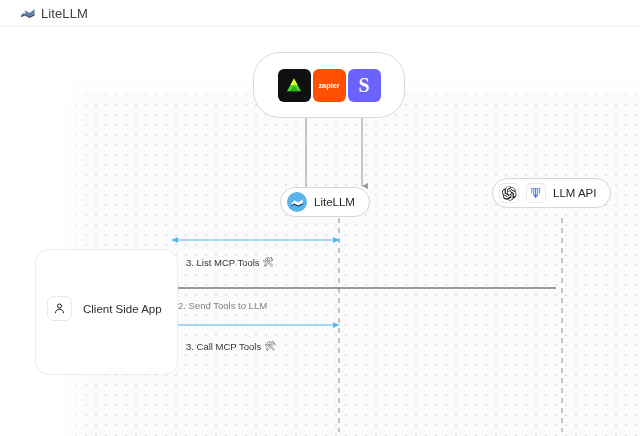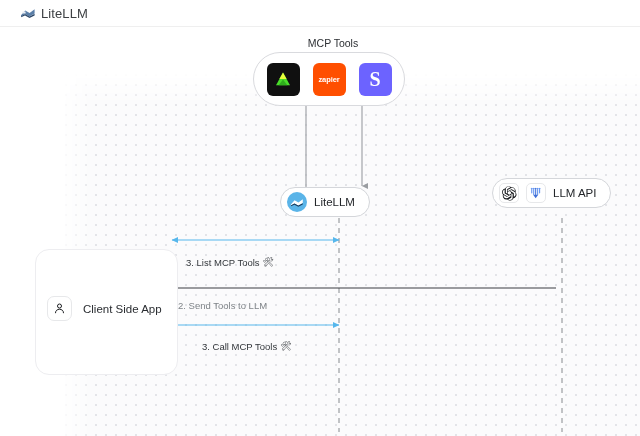--- a/index.html
+++ b/index.html
@@ -109,28 +109,28 @@
     position: absolute;
     left: 253px; top: 10px;
     width: 160px;
     text-align: center;
     font-size: 10.5px;
     color: #2c2f33;
   }
   #mcp-tools-box {
     position: absolute;
     left: 253px; top: 25px;
-    width: 152px; height: 54px;
+    width: 152px; height: 66px;
     border: 1px solid #d9dade;
     border-radius: 27px;
     background: #ffffff;
     display: flex;
     align-items: center;
     justify-content: center;
-    gap: 13px;
+    gap: 2px;
     box-sizing: border-box;
   }
   .tool-icon {
     width: 33px; height: 33px;
     border-radius: 6px;
     display: flex;
     align-items: center;
     justify-content: center;
     box-sizing: border-box;
     overflow: hidden;
@@ -229,21 +229,21 @@
     gap: 3px;
   }
   .msg-label.blue-text { color: #33373b; }
   .msg-label.gray-text { color: #7f8488; }
   .msg-label .tool-emoji {
     font-size: 9px;
     line-height: 1;
   }
   #msg-1 { left: 186px; top: 230px; }
   #msg-2 { left: 178px; top: 273px; }
-  #msg-3 { left: 186px; top: 314px; margin-left: 16px; }
+  #msg-3 { left: 186px; top: 314px; }
 </style>
 </head>
 <body>
 
 <div id="app-header">
   <div id="brand">
     <span class="logo-glyph">
       <svg width="16" height="12" viewBox="0 0 16 12">
         <path d="M1 8.2 L5.2 3.4 L9.6 6.0 L14.6 2.2 L14.6 6.6 L9.4 9.6 L5.0 7.0 L1 9.4 Z" fill="#5b7fa8"></path>
         <path d="M1.2 9.0 L5.1 7.0 L9.5 9.5 L14.6 6.8 L14.6 8.4 L9.5 10.9 L5.0 8.5 L1.2 10.2 Z" fill="#2f4a6b"></path>
@@ -293,21 +293,20 @@
     <line x1="339" y1="191" x2="339" y2="405" stroke="#9a9da1" stroke-width="1.2" stroke-dasharray="5 5"></line>
     <line x1="562" y1="191" x2="562" y2="405" stroke="#9a9da1" stroke-width="1.2" stroke-dasharray="5 5"></line>
 
     <line x1="172" y1="213" x2="339" y2="213" stroke="#56b7ec" stroke-width="1.2" marker-start="url(#arrow-blue-start)" marker-end="url(#arrow-blue)"></line>
 
     <line x1="556" y1="261" x2="172" y2="261" stroke="#3a3d41" stroke-width="1.2" marker-end="url(#arrow-dark)"></line>
 
     <line x1="172" y1="298" x2="339" y2="298" stroke="#56b7ec" stroke-width="1.2" marker-start="url(#arrow-blue-start)" marker-end="url(#arrow-blue)"></line>
   </svg>
 
-  <div id="mcp-group-label">MCP Tools</div>
 
   <div id="mcp-tools-box">
     <span class="tool-icon dark">
       <svg width="20" height="18" viewBox="0 0 20 18">
         <path d="M10 2.4 L17 15.2 L3 15.2 Z" fill="#4ade2b"></path>
         <path d="M10 2.4 L13.6 9.0 L6.4 9.0 Z" fill="#e8ff3a"></path>
         <path d="M10 9.4 L14.4 15.2 L5.6 15.2 Z" fill="#2fae1d"></path>
       </svg>
     </span>
     <span class="tool-icon zapier">

